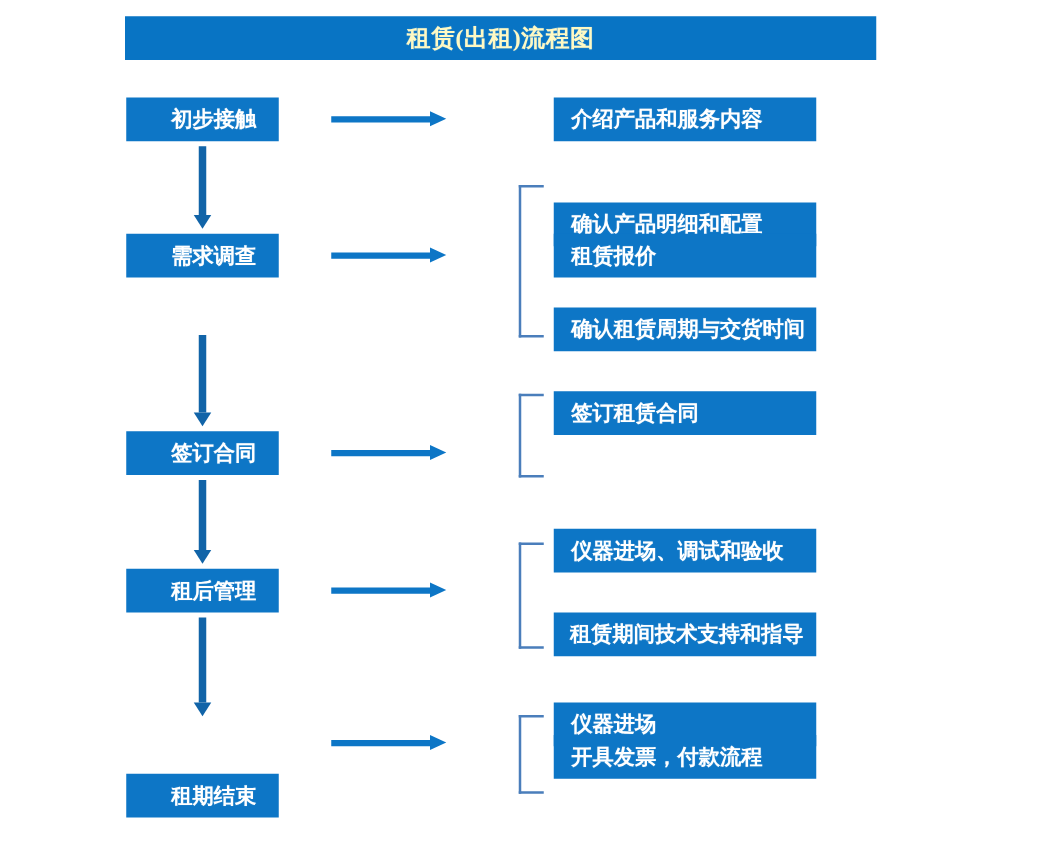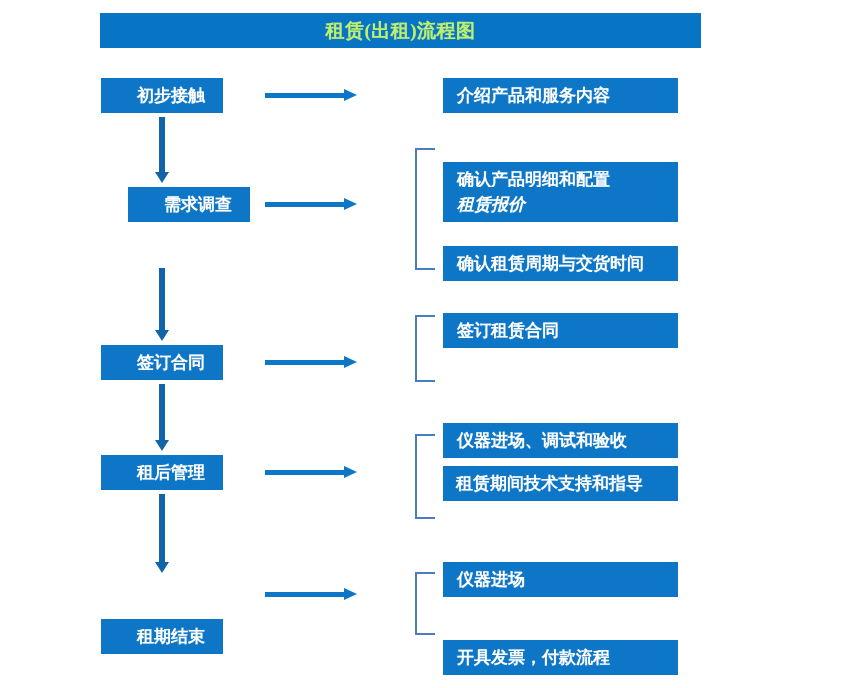--- a/index.html
+++ b/index.html
@@ -22,21 +22,21 @@
   }
 
   
   .title-bar {
     position: absolute;
     left: 100px;
     top: 13px;
     width: 601px;
     height: 35px;
     background: #0874c4;
-    color: #bef264;
+    color: #fef9c3;
     font-size: 19px;
     font-weight: bold;
     display: flex;
     align-items: center;
     justify-content: center;
     letter-spacing: 0.5px;
     text-shadow: 0 0 1px rgba(255,255,255,0.35);
   }
 
   
@@ -53,21 +53,21 @@
   .fbox.left-box {
     left: 101px;
     width: 122px;
     height: 35px;
     justify-content: center;
     font-size: 17px;
     padding-left: 18px;
   }
   .fbox.right-box {
     left: 443px;
-    width: 235px;
+    width: 210px;
     height: 35px;
     justify-content: flex-start;
     padding-left: 14px;
     font-size: 17px;
   }
 
   
   .h-arrow {
     position: absolute;
     left: 265px;
@@ -129,21 +129,21 @@
   }
 </style>
 </head>
 <body>
 
 <div id="flow-canvas">
 
   <div class="title-bar">租赁(出租)流程图</div>
 
   <div class="fbox left-box" style="top:78px;">初步接触</div>
-  <div class="fbox left-box" style="top:187px;margin-left:27px;">需求调查</div>
+  <div class="fbox left-box" style="top:187px;">需求调查</div>
   <div class="fbox left-box" style="top:345px;">签订合同</div>
   <div class="fbox left-box" style="top:455px;">租后管理</div>
   <div class="fbox left-box" style="top:577px;margin-top:42px;">租期结束</div>
 
   <div class="v-arrow" style="top:117px; height:66px;">
     <div class="shaft" style="height:55px;"></div>
     <div class="head"></div>
   </div>
   <div class="v-arrow" style="top:268px; height:73px;">
     <div class="shaft" style="height:62px;"></div>
@@ -179,21 +179,21 @@
     <div class="head"></div>
   </div>
 
   <div class="bracket" style="top:148px; height:122px;"></div>
   <div class="bracket" style="top:315px; height:67px;"></div>
   <div class="bracket" style="top:434px; height:85px;"></div>
   <div class="bracket" style="top:572px; height:63px;"></div>
 
   <div class="fbox right-box" style="top:78px;">介绍产品和服务内容</div>
   <div class="fbox right-box" style="top:135px;margin-top:27px;">确认产品明细和配置</div>
-  <div class="fbox right-box" style="top:187px;font-style:italic;">租赁报价</div>
+  <div class="fbox right-box" style="top:187px;">租赁报价</div>
   <div class="fbox right-box" style="top:246px;">确认租赁周期与交货时间</div>
   <div class="fbox right-box" style="top:313px;">签订租赁合同</div>
   <div class="fbox right-box" style="top:423px;">仪器进场、调试和验收</div>
-  <div class="fbox right-box" style="top:466px;padding-left:13px;">租赁期间技术支持和指导</div>
+  <div class="fbox right-box" style="top:490px;padding-left:13px;">租赁期间技术支持和指导</div>
   <div class="fbox right-box" style="top:562px;">仪器进场</div>
-  <div class="fbox right-box" style="top:640px;">开具发票，付款流程</div>
+  <div class="fbox right-box" style="top:588px;">开具发票，付款流程</div>
 
 </div>
 
 </body></html>

